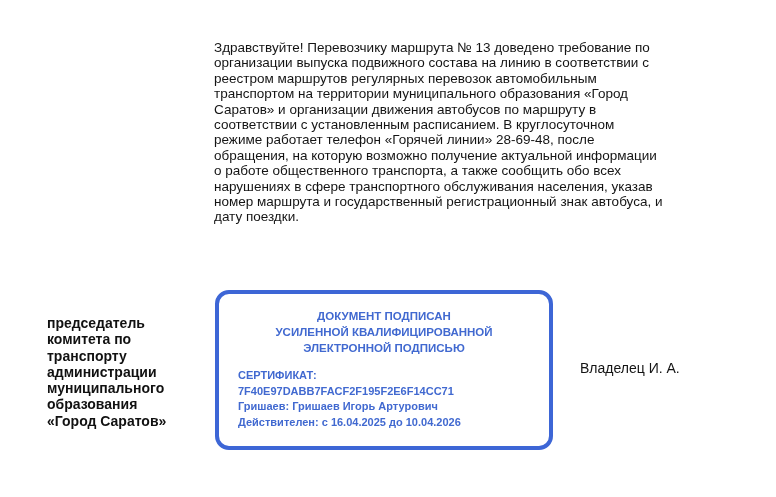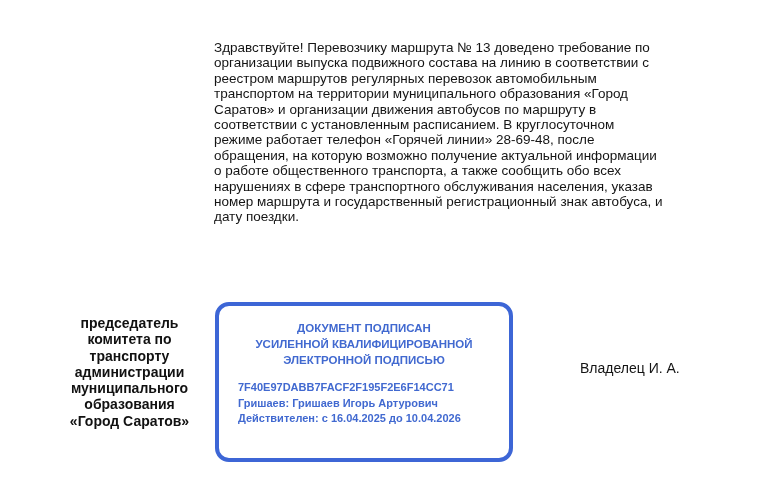--- a/index.html
+++ b/index.html
@@ -26,27 +26,26 @@
   .signer-title {
     position: absolute;
     left: 47px;
     top: 315px;
     width: 165px;
     font-size: 14px;
     line-height: 16.3px;
     font-weight: bold;
     color: #111111;
     white-space: pre;
-    text-align: center;
   }
   .stamp {
     position: absolute;
     left: 215px;
-    top: 302px;
-    width: 298px;
+    top: 290px;
+    width: 338px;
     height: 160px;
     border: 4px solid #3d66d6;
     border-radius: 14px;
     background: #ffffff;
   }
   .stamp-header {
     margin-top: 14px;
     text-align: center;
     font-size: 11.5px;
     line-height: 16px;
@@ -94,20 +93,21 @@
 администрации
 муниципального
 образования
 «Город Саратов»</div>
 
   <div class="stamp">
     <div class="stamp-header">ДОКУМЕНТ ПОДПИСАН
 УСИЛЕННОЙ КВАЛИФИЦИРОВАННОЙ
 ЭЛЕКТРОННОЙ ПОДПИСЬЮ</div>
     <div class="stamp-cert">
+      <div>СЕРТИФИКАТ:</div>
       <div>7F40E97DABB7FACF2F195F2E6F14CC71</div>
       <div>Гришаев: Гришаев Игорь Артурович</div>
       <div>Действителен: с 16.04.2025 до 10.04.2026</div>
     </div>
   </div>
 
   <div class="signer-name">Владелец И. А.</div>
 
 </div>
 

